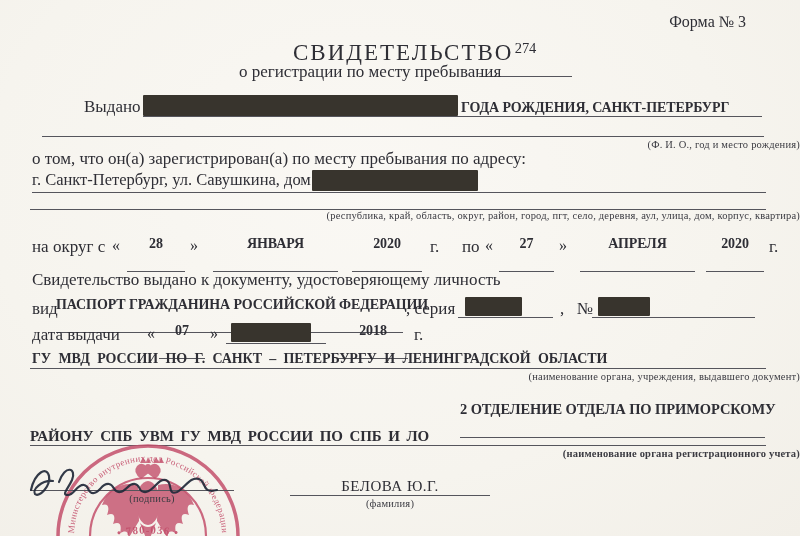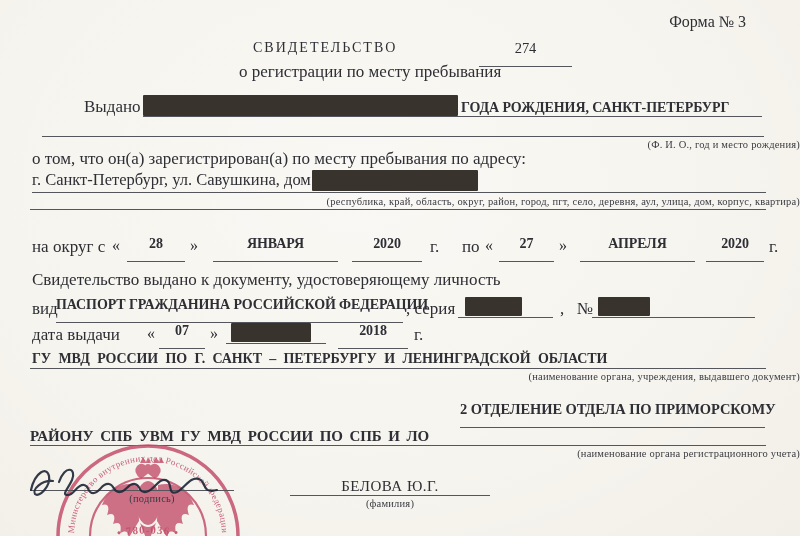--- a/index.html
+++ b/index.html
@@ -11,24 +11,24 @@
     color:#2e2e35;
   }
   .t{position:absolute;white-space:nowrap;line-height:1.15;}
   .body-t{font-size:17px;}
   .cap{font-size:10.5px;color:#3b3b42;letter-spacing:0.2px;}
   .center800{left:0;width:800px;text-align:right;}
   .line{position:absolute;border-top:1px solid #55555c;height:0;}
   .bar{position:absolute;background:#38342d;border-radius:1px;}
   .ubox{
     position:absolute;border-bottom:1px solid #55555c;text-align:center;
-    font-weight:bold;font-size:14px;padding-bottom:9px;letter-spacing:-0.1px;white-space:nowrap;
+    font-weight:bold;font-size:14px;padding-bottom:19px;letter-spacing:-0.1px;white-space:nowrap;
   }
   .bold-val{font-weight:bold;font-size:14px;letter-spacing:-0.1px;}
-  .title{font-size:14px;letter-spacing:2px;}
+  .title{font-size:23px;letter-spacing:2px;margin-left:40px;}
   .subtitle{font-size:17px;}
   .quote{font-size:16px;}
   svg{position:absolute;overflow:visible;}
 </style>
 </head>
 <body>
 
 <div class="page">
 
   <div class="t" style="right:54px;top:13px;font-size:16px;">Форма № 3</div>
@@ -45,21 +45,21 @@
   <div class="line" style="left:42px;top:136px;width:722px;"></div>
   <div class="t cap center800" style="top:139px;">(Ф. И. О., год и место рождения)</div>
 
   <div class="t body-t" style="left:32px;top:149px;">о том, что он(а) зарегистрирован(а) по месту пребывания по адресу:</div>
 
   <div class="t" style="left:32px;top:171px;font-size:16.5px;">г. Санкт-Петербург, ул. Савушкина, дом</div>
   <div class="bar" style="left:312px;top:170px;width:166px;height:21px;"></div>
   <div class="line" style="left:32px;top:192px;width:734px;"></div>
 
   <div class="line" style="left:30px;top:209px;width:736px;"></div>
-  <div class="t cap center800" style="top:196px;">(республика, край, область, округ, район, город, пгт, село, деревня, аул, улица, дом, корпус, квартира)</div>
+  <div class="t cap center800" style="top:210px;">(республика, край, область, округ, район, город, пгт, село, деревня, аул, улица, дом, корпус, квартира)</div>
 
   <div class="t body-t" style="left:32px;top:237px;">на округ с</div>
   <div class="t quote" style="left:112px;top:237px;">«</div>
   <div class="ubox" style="left:127px;top:236px;width:58px;">28</div>
   <div class="t quote" style="left:190px;top:237px;">»</div>
   <div class="ubox" style="left:213px;top:236px;width:125px;">ЯНВАРЯ</div>
   <div class="ubox" style="left:352px;top:236px;width:70px;">2020</div>
   <div class="t body-t" style="left:430px;top:237px;">г.</div>
   <div class="t body-t" style="left:462px;top:237px;">по</div>
   <div class="t quote" style="left:485px;top:237px;">«</div>
@@ -90,21 +90,21 @@
   <div class="ubox" style="left:338px;top:323px;width:70px;font-weight:bold;">2018</div>
   <div class="t body-t" style="left:414px;top:325px;">г.</div>
 
   <div class="t bold-val" style="left:32px;top:351px;word-spacing:4px;">ГУ МВД РОССИИ ПО Г. САНКТ – ПЕТЕРБУРГУ И ЛЕНИНГРАДСКОЙ ОБЛАСТИ</div>
   <div class="line" style="left:30px;top:368px;width:736px;"></div>
   <div class="t cap center800" style="top:371px;">(наименование органа, учреждения, выдавшего документ)</div>
 
   <div class="ubox" style="left:460px;top:401px;width:305px;font-size:14.5px;">2 ОТДЕЛЕНИЕ ОТДЕЛА  ПО ПРИМОРСКОМУ</div>
   <div class="t bold-val" style="left:30px;top:428px;font-size:15px;word-spacing:3px;">РАЙОНУ СПБ УВМ  ГУ  МВД РОССИИ  ПО СПБ  И  ЛО</div>
   <div class="line" style="left:30px;top:445px;width:736px;"></div>
-  <div class="t cap center800" style="top:448px;">(наименование органа регистрационного учета)</div>
+  <div class="t cap center800" style="top:448px;font-weight:bold;">(наименование органа регистрационного учета)</div>
 
   <svg style="left:53px;top:441px;z-index:2;" width="190" height="98" viewBox="0 0 190 98">
     <g stroke="#c4506c" fill="none" opacity="0.85">
       <circle cx="95" cy="95" r="90" stroke-width="3.5"></circle>
       <circle cx="95" cy="95" r="58" stroke-width="2.2"></circle>
     </g>
     <defs>
       <path id="ringPath" d="M 25,118 A 74,74 0 1 1 165,118"></path>
       <path id="codePath" d="M 52,99 Q 95,86 138,99"></path>
     </defs>

